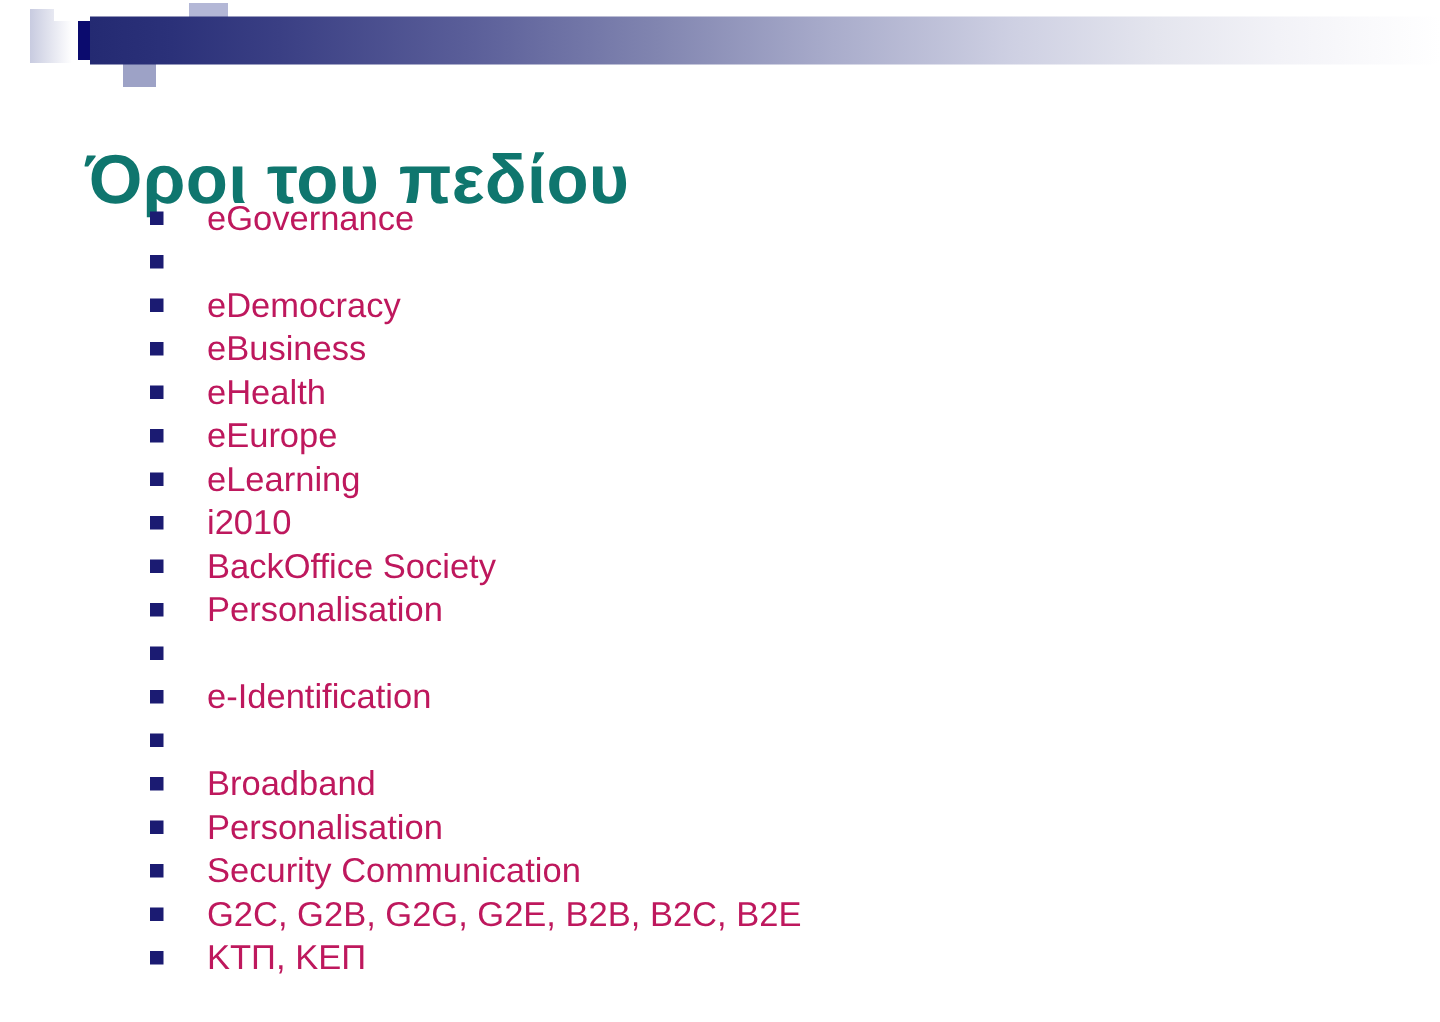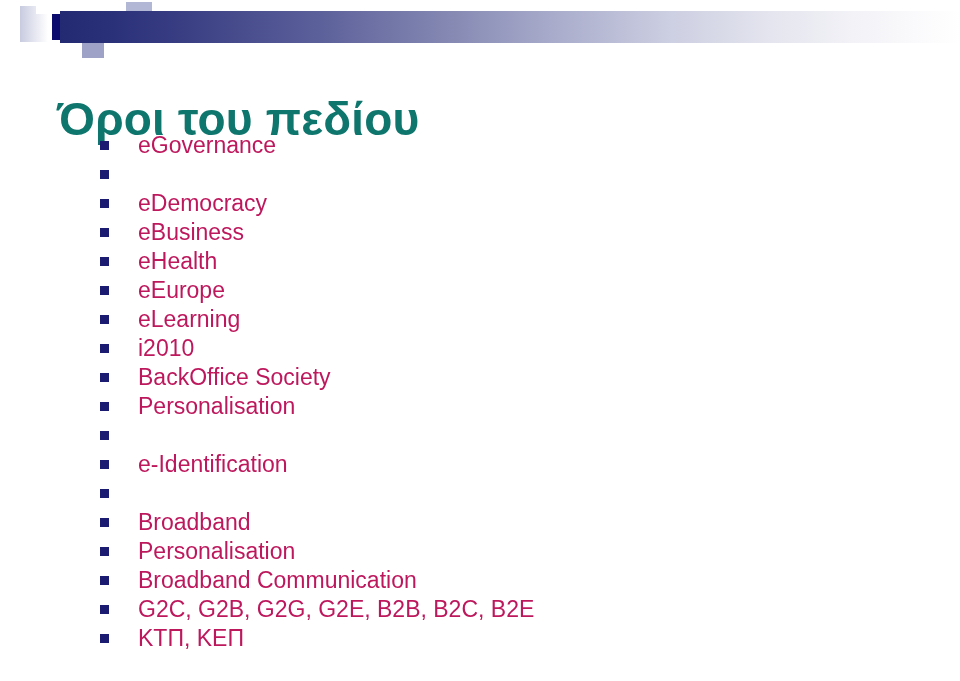--- a/index.html
+++ b/index.html
@@ -194,21 +194,21 @@
       <li class="bullet-row">
         <span class="bullet-marker" style="background: rgb(27, 27, 114);"></span>
         <span class="bullet-text">Broadband</span>
       </li>
       <li class="bullet-row">
         <span class="bullet-marker" style="background: rgb(27, 27, 114);"></span>
         <span class="bullet-text">Personalisation</span>
       </li>
       <li class="bullet-row">
         <span class="bullet-marker" style="background: rgb(27, 27, 114);"></span>
-        <span class="bullet-text">Broadband Communication</span>
+        <span class="bullet-text">Security Communication</span>
       </li>
       <li class="bullet-row">
         <span class="bullet-marker" style="background: rgb(27, 27, 114);"></span>
         <span class="bullet-text">G2C, G2B, G2G, G2E, B2B, B2C, B2E</span>
       </li>
       <li class="bullet-row">
         <span class="bullet-marker" style="background: rgb(27, 27, 114);"></span>
         <span class="bullet-text">ΚΤΠ, ΚΕΠ</span>
       </li>
     </ul>

